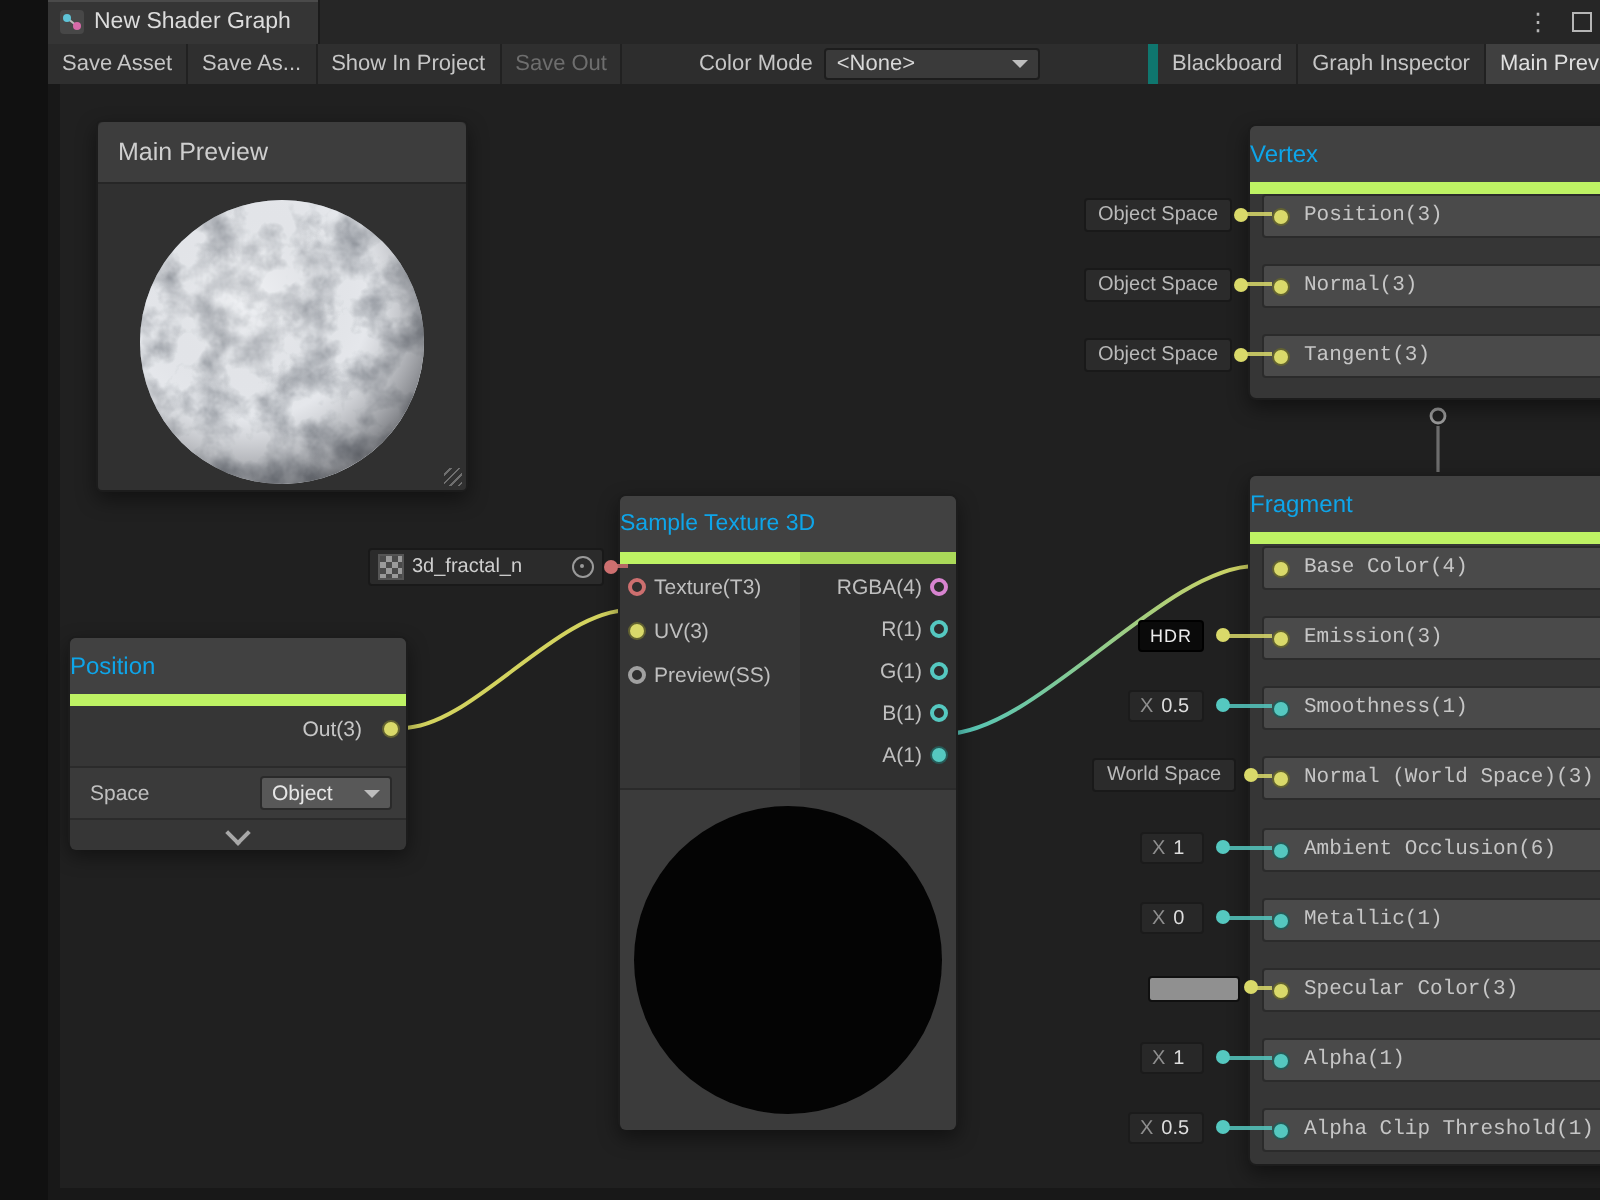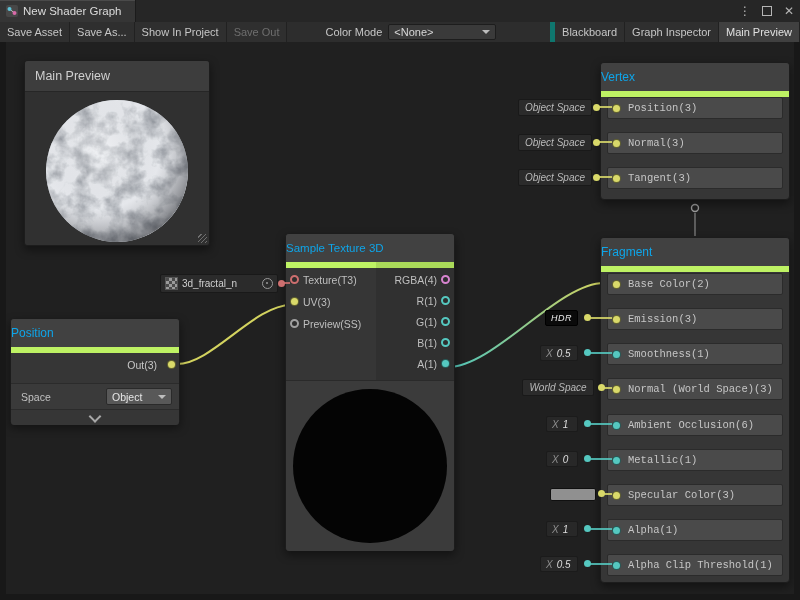--- a/index.html
+++ b/index.html
@@ -1,17 +1,17 @@
 <!DOCTYPE html>
 <html style="--vec3-port: #d9d96a; --float-port: #55c8c0; --vec4-port: #d884d0; --texture-port: #cd6f6f; --sampler-port: #a0a0a0; --wire-yellow: #d3d35f; --wire-teal: #4fc4ba;"><head>
 <meta charset="utf-8">
 <style>
   html,body{margin:0;padding:0;background:#111;width:800px;height:600px;overflow:hidden;
     font-family:"Liberation Sans","DejaVu Sans",sans-serif;-webkit-font-smoothing:antialiased;}
-  #app{position:relative;width:716px;height:600px;background:#202020;}
+  #app{position:relative;width:716px;height:600px;background:#202020;margin-left:24px;}
   .abs{position:absolute;}
 
   
   #titlebar{position:absolute;left:0;top:0;width:800px;height:22px;background:#262626;border-bottom:1px solid #1a1a1a;}
   #tab{position:absolute;left:0;top:0;height:22px;padding:0 14px 0 6px;background:#353535;border-right:1px solid #1b1b1b;
        display:flex;align-items:center;gap:5px;color:#dcdcdc;font-size:11.5px;box-shadow:inset 0 1px 0 #4a4a4a;}
   #win-controls{position:absolute;right:4px;top:0;height:22px;display:flex;align-items:center;gap:8px;color:#b5b5b5;font-size:12px;}
   .winbtn{width:14px;height:16px;display:flex;align-items:center;justify-content:center;cursor:default;}
   .maxglyph{width:8px;height:8px;border:1px solid #b5b5b5;display:inline-block;}
 
@@ -42,21 +42,21 @@
 
   .port{position:absolute;width:9px;height:9px;border-radius:50%;box-sizing:border-box;background:#2e2e2e;border:2px solid var(--c,#999);}
   .port.filled{background:var(--c,#999);border:1px solid rgba(0,0,0,.55);}
   .p-vec3{--c:var(--vec3-port,#d9d96a);} .p-float{--c:var(--float-port,#55c8c0);}
   .p-vec4{--c:var(--vec4-port,#d884d0);} .p-tex{--c:var(--texture-port,#cd6f6f);} .p-samp{--c:var(--sampler-port,#a0a0a0);}
   .row .port{left:4px;top:6px;}
 
   .dot{position:absolute;width:7px;height:7px;border-radius:50%;background:var(--c,#d9d96a);}
   .stub{position:absolute;height:2px;background:var(--c,#d9d96a);opacity:.85;}
 
-  .ext{position:absolute;box-sizing:border-box;font-style:italic;}
+  .ext{position:absolute;box-sizing:border-box;}
   .space-pill{height:17px;background:#2b2b2b;border:1px solid #191919;border-radius:2px;color:#b9b9b9;font-size:10px;
               text-align:center;line-height:15px;}
   .hdr-box{height:16px;background:#0a0a0a;border:1px solid #000;border-radius:2px;color:#ececec;font-size:9px;
            text-align:center;line-height:14px;letter-spacing:.5px;}
   .float-field{height:16px;background:#282828;border:1px solid #1b1b1b;border-radius:2px;display:flex;align-items:center;font-size:10px;}
   .fprefix{color:#8f8f8f;margin:0 4px 0 5px;} .fval{color:#dedede;}
   .swatch{height:13px;background:#909090;border:1px solid #101010;border-radius:2px;}
 
   
   .in-label,.out-label{position:absolute;height:18px;line-height:18px;font-size:10.5px;color:#bfbfbf;}
@@ -201,21 +201,21 @@
 
     <div class="ext space-pill" style="left:518px;top:127px;width:74px">Object Space</div>
     <span class="stub" style="left:598px;top:134px;width:14px;--c:var(--vec3-port)"></span>
     <span class="dot" style="left:593px;top:132px;--c:var(--vec3-port)"></span>
 
     <div class="node" style="left:600px;top:195px;width:190px;height:346px">
       <div class="node-header">Fragment</div>
 
       <div class="row" style="top:35px">
         <span class="port filled p-vec3"></span>
-        <span class="row-label">Base Color(2)</span>
+        <span class="row-label">Base Color(4)</span>
       </div>
       <div class="row" style="top:70px">
         <span class="port filled p-vec3"></span>
         <span class="row-label">Emission(3)</span>
       </div>
       <div class="row" style="top:105px">
         <span class="port filled p-float"></span>
         <span class="row-label">Smoothness(1)</span>
       </div>
       <div class="row" style="top:140px">
@@ -284,21 +284,21 @@
     <span class="stub" style="left:590px;top:486px;width:22px;--c:var(--float-port)"></span>
     <span class="dot" style="left:584px;top:483px;--c:var(--float-port)"></span>
 
     <div class="ext float-field" style="left:540px;top:514px;width:38px">
       <span class="fprefix">X</span>
       <span class="fval">0.5</span>
     </div>
     <span class="stub" style="left:590px;top:521px;width:22px;--c:var(--float-port)"></span>
     <span class="dot" style="left:584px;top:518px;--c:var(--float-port)"></span>
 
-    <div class="node" style="left:285px;top:191px;width:170px;height:318px">
+    <div class="node" style="left:285px;top:205px;width:170px;height:318px">
       <div class="node-header" style="font-size:11.5px">Sample Texture 3D</div>
       <div id="sample-outputs-shade"></div>
 
       <span class="port p-tex" style="left:4px;top:41px"></span>
       <span class="in-label" style="top:37px">Texture(T3)</span>
       <span class="port filled p-vec3" style="left:4px;top:63px"></span>
       <span class="in-label" style="top:59px">UV(3)</span>
       <span class="port p-samp" style="left:4px;top:85px"></span>
       <span class="in-label" style="top:81px">Preview(SS)</span>
 

